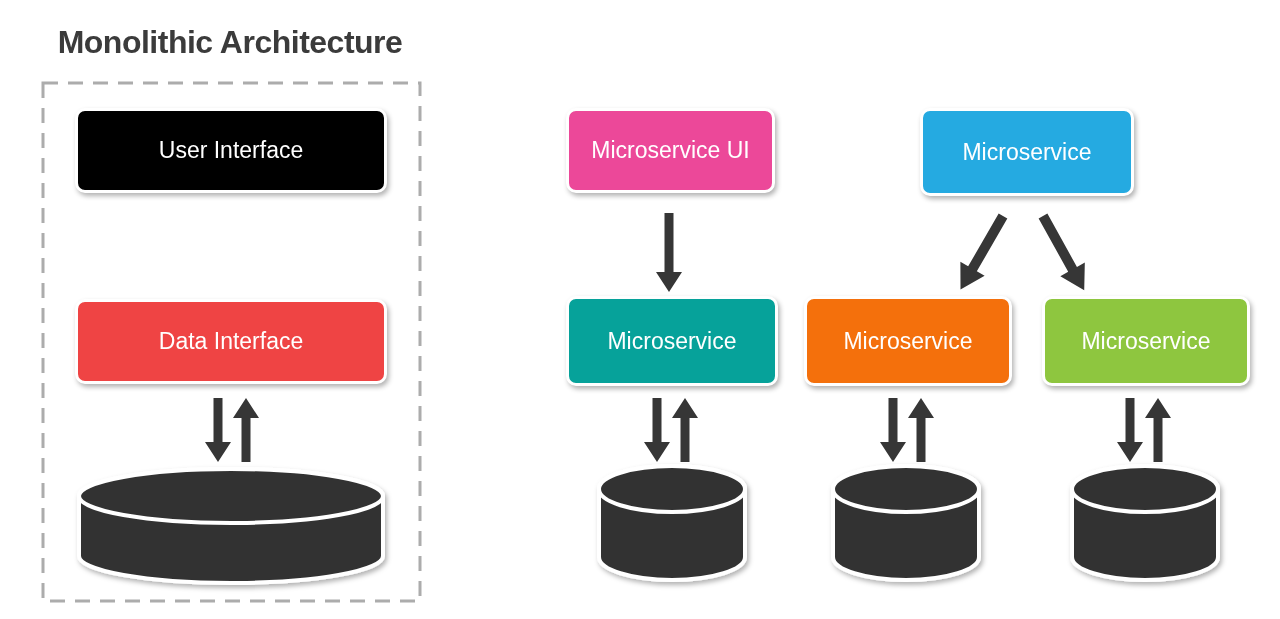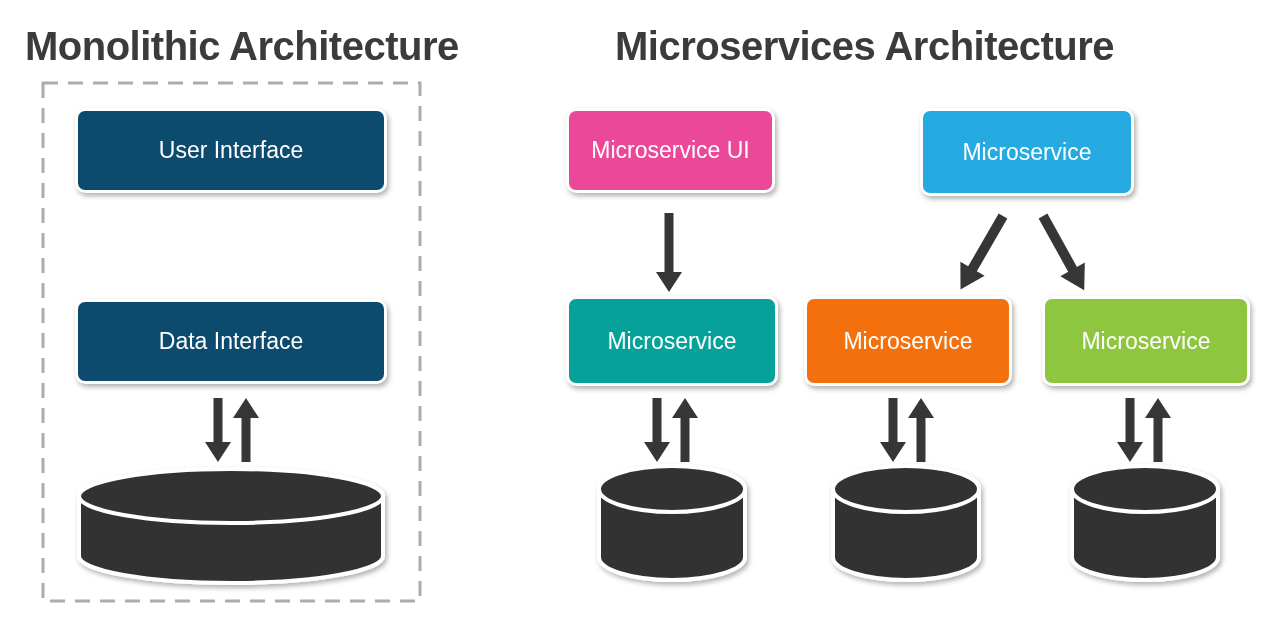--- a/index.html
+++ b/index.html
@@ -14,24 +14,25 @@
   }
   .overlay {
     position: absolute;
     left: 0; top: 0;
     width: 1280px; height: 619px;
     z-index: 1;
   }
   .diagram-title {
     position: absolute;
     z-index: 2;
-    font-size: 40px;
+    font-size: 32px;
     font-weight: bold;
     letter-spacing: -0.5px;
     color: #3b3b3b;
+    text-align: center;
     white-space: nowrap;
   }
   .title-mono  { left: 25px;  top: 24px; width: 410px; }
   .title-micro { left: 615px; top: 24px; width: 450px; }
   .node {
     position: absolute;
     z-index: 2;
     border: 3px solid #ffffff;
     border-radius: 10px;
     box-shadow: 2px 3px 5px rgba(0,0,0,0.30);
@@ -50,26 +51,25 @@
   .ms-svc-1        { left: 566px;  top: 296px; width: 212px; height: 90px; }
   .ms-svc-2        { left: 804px;  top: 296px; width: 208px; height: 90px; }
   .ms-svc-3        { left: 1042px; top: 296px; width: 208px; height: 90px; }
 </style>
 </head>
 <body>
 
 <div class="canvas">
 
   <div class="diagram-title title-mono">Monolithic Architecture</div>
-  <div class="diagram-title title-micro">Microservices Architecture</div>
 
-  <div class="node layer-ui" style="background-color: #0c4a6e;">
+  <div class="node layer-ui" style="background-color: #000000;">
     <span>User Interface</span>
   </div>
-  <div class="node layer-data" style="background-color: #0c4a6e;">
+  <div class="node layer-data" style="background-color: #ef4444;">
     <span>Data Interface</span>
   </div>
 
   <div class="node ms-ui" style="background-color: #ec4899;">
     <span>Microservice UI</span>
   </div>
   <div class="node ms-gateway" style="background-color: rgb(37, 170, 225);">
     <span>Microservice</span>
   </div>
   <div class="node ms-svc-1" style="background-color: rgb(6, 162, 154);">

